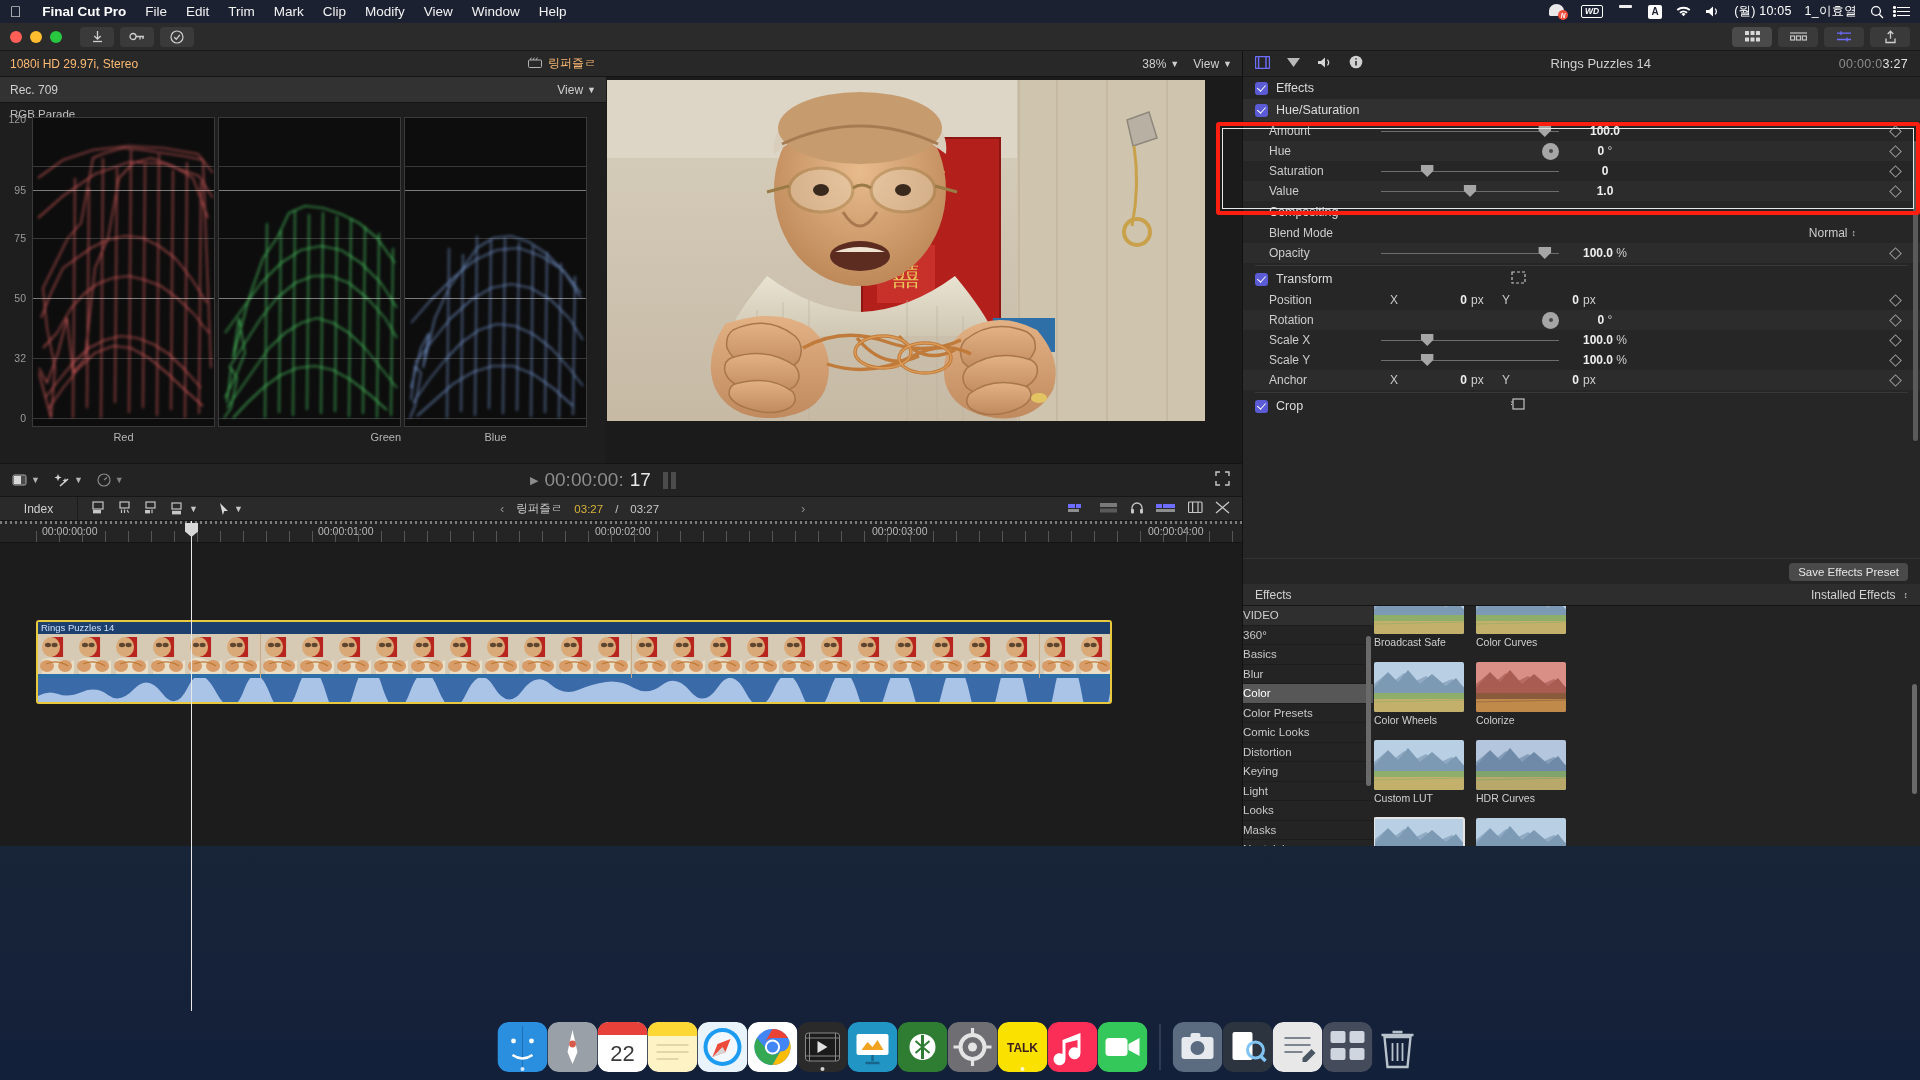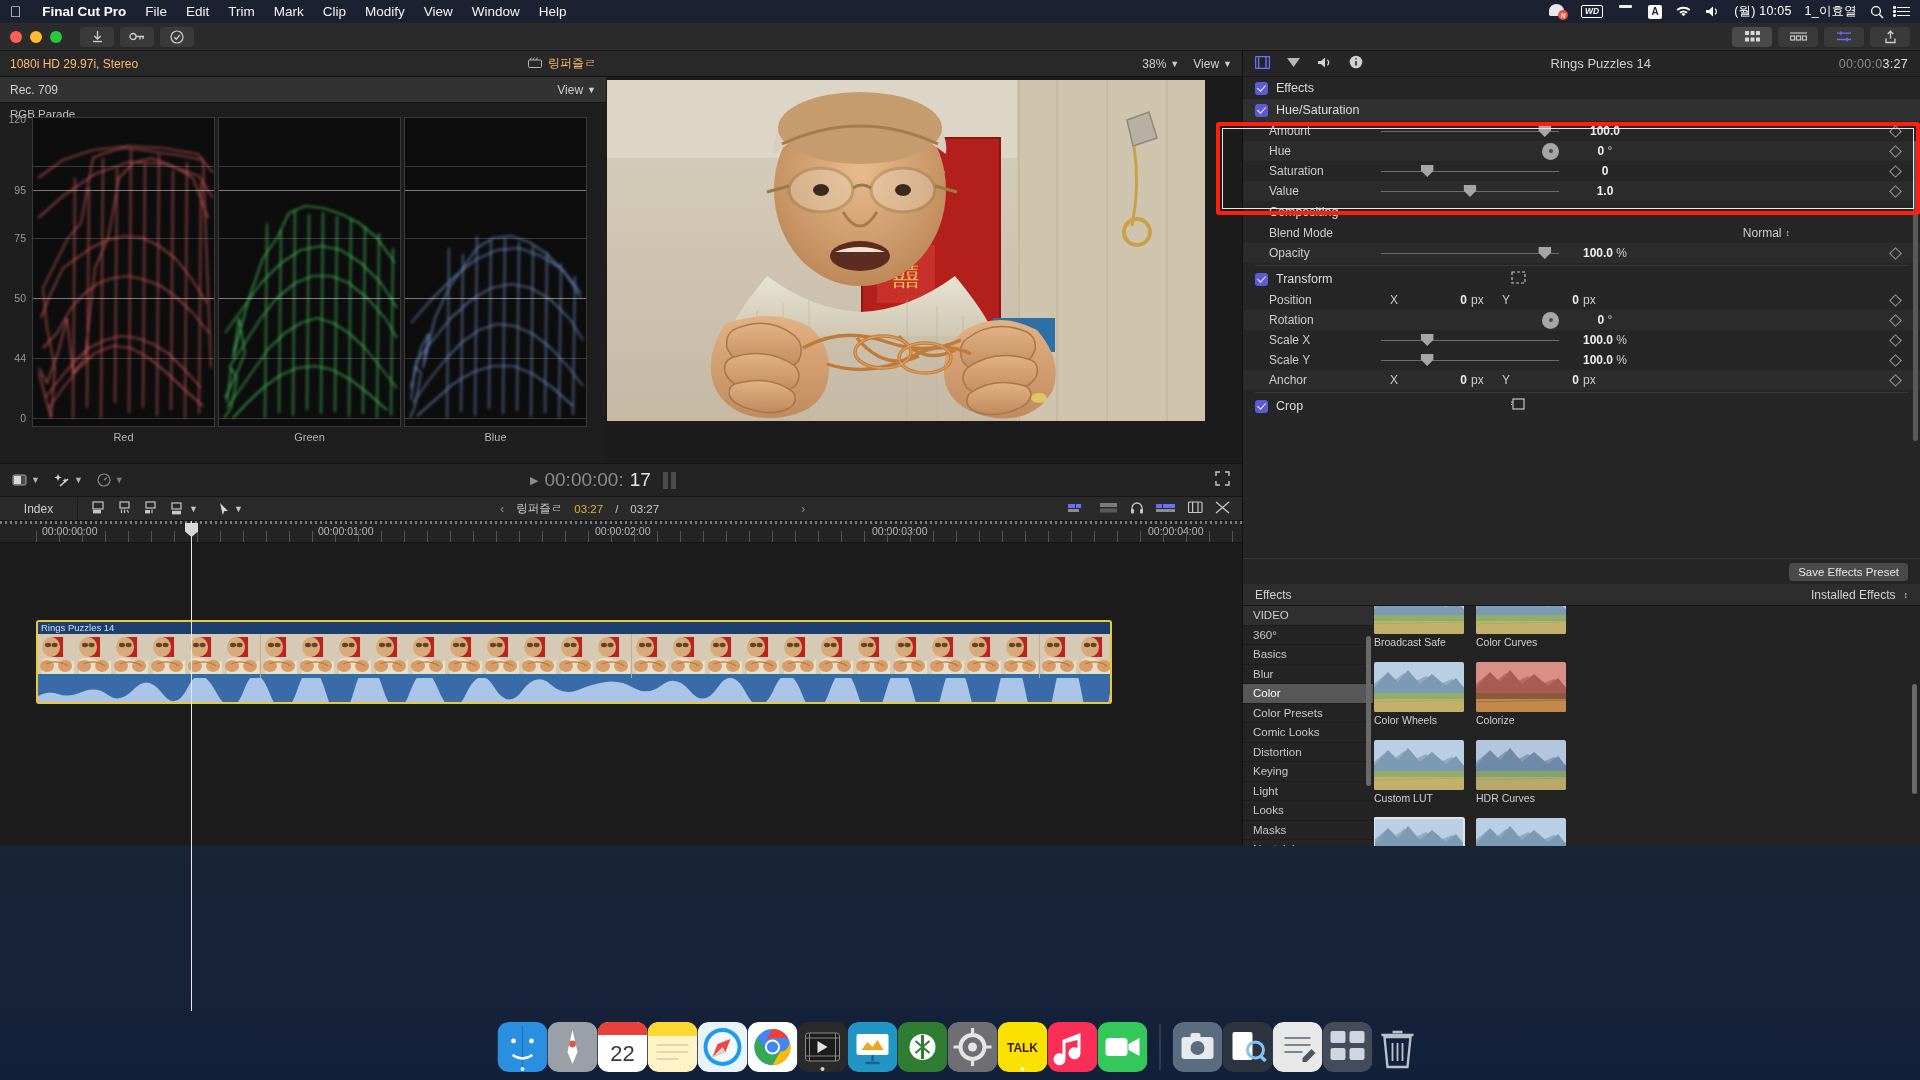--- a/index.html
+++ b/index.html
@@ -58,21 +58,21 @@
   .scope-body { position:absolute; left:0; top:66px; width:606px; height:346px; }
   .axis { position:absolute; left:0; top:0; width:30px; height:310px; }
   .axis span { position:absolute; right:4px; font-size:10.5px; color:#9a9a9a; transform:translateY(-50%); }
   .parade { position:absolute; top:0; height:310px; background:#0d0d0d; border:1px solid #3a3a3a; overflow:hidden; }
   .p-r { left:32px; width:183px; }
   .p-g { left:218px; width:183px; }
   .p-b { left:404px; width:183px; }
   .gl { position:absolute; left:0; width:100%; height:1px; background:rgba(255,255,255,.18); }
   .gl.bright { background:rgba(255,255,255,.45); }
   .scope-label { position:absolute; top:314px; font-size:11px; color:#b5b5b5; text-align:center; }
-  .sl-r{left:32px;width:183px;} .sl-g{left:218px;width:183px;} .sl-b{left:404px;width:183px;}
+  .sl-r{left:32px;width:183px;} .sl-g{left:218px;width:183px;text-align:right;} .sl-b{left:404px;width:183px;}
 
   
   .viewer { position:absolute; left:606px; top:51px; width:636px; height:412px; background:#1b1b1b; }
   .viewer-hdr { height:26px; display:flex; align-items:center; justify-content:flex-end; gap:14px;
     padding:0 10px; font-size:12px; color:#cfcfcf; background:#282828; border-bottom:1px solid #141414;}
   .viewer-hdr .proj { margin-right:auto; display:flex; align-items:center; gap:6px; padding-left:100px;}
   .v-img { position:absolute; left:1px; top:29px; width:598px; height:341px; overflow:hidden; background:#000;}
   .scene { position:absolute; inset:0; }
 
   
@@ -154,21 +154,21 @@
   .save-btn { height:18px; padding:0 9px; background:#4a4a4a; border-radius:4px; font-size:11.5px;
     color:#e6e6e6; display:flex; align-items:center; }
   .insp-scroll { position:absolute; right:2px; top:90px; width:5px; height:300px; background:#5a5a5a; border-radius:3px;}
 
   
   .fx { position:absolute; left:1242px; top:584px; width:678px; height:262px; background:#232323; border-left:1px solid #111;}
   .fx-hdr { height:22px; display:flex; align-items:center; background:#2d2d2d; border-bottom:1px solid #151515;}
   .fx-hdr .t1 { width:130px; padding-left:12px; font-size:12px; color:#d2d2d2; }
   .fx-hdr .t2 { margin-left:auto; padding-right:12px; font-size:12px; color:#d2d2d2; display:flex; gap:8px; align-items:center;}
   .fx-list { position:absolute; left:0; top:22px; width:130px; bottom:0; background:#242424; overflow:hidden;}
-  .fx-item { height:19.5px; display:flex; align-items:center; padding-left:10px; font-size:11.5px; color:#c8c8c8;
+  .fx-item { height:19.5px; display:flex; align-items:center; font-size:11.5px; color:#c8c8c8;
     border-bottom:1px solid #1d1d1d;}
   .fx-item.hdr2 { background:#2f2f2f; color:#cdcdcd; }
   .fx-item.sel { background:#575757; color:#fff; }
   .fx-scroll { position:absolute; left:123px; top:52px; width:5px; height:150px; background:#6a6a6a; border-radius:3px;}
   .fx-grid { position:absolute; left:131px; top:22px; right:0; bottom:0; padding:0 10px; overflow:hidden;}
   .fx-cell { position:absolute; width:90px; }
   .fx-thumb { width:90px; height:50px; border-radius:2px; overflow:hidden; position:relative; }
   .fx-thumb.sel { outline:2px solid #e3e3e3; outline-offset:-1px;}
   .fx-label { font-size:10.5px; color:#cfcfcf; margin-top:3px; line-height:11.5px;}
   .fx-grid-scroll { position:absolute; right:3px; top:100px; width:5px; height:110px; background:#6a6a6a; border-radius:3px;}
@@ -335,21 +335,21 @@
         <span style="font-size:9px;">▼</span>
       </span>
     </div>
     <div class="scope-title">RGB Parade</div>
     <div class="scope-body">
       <div class="axis">
         <span style="top:2px">120</span>
         <span style="top:73px">95</span>
         <span style="top:121px">75</span>
         <span style="top:181px">50</span>
-        <span style="top:241px">44</span>
+        <span style="top:241px">32</span>
         <span style="top:301px">0</span>
         <span style="top:353px">-20</span>
       </div>
       <div class="parade p-r">
         <div class="gl bright" style="top:72px"></div><div class="gl" style="top:48px"></div>
         <div class="gl" style="top:120px"></div><div class="gl bright" style="top:180px"></div>
         <div class="gl" style="top:240px"></div><div class="gl" style="top:300px"></div>
         <svg width="183" height="310" viewBox="0 0 183 310" preserveAspectRatio="none">
           <defs>
               <filter id="bl">
@@ -1111,21 +1111,21 @@
           <i class="knob" style="left:50%"></i>
         </span>
       <span class="val">1.0</span>
       <span class="kf"></span>
     </div>
 
     <div class="sec-plain">Compositing</div>
     <div class="row">
       <span class="lbl">Blend Mode</span>
       <span style="flex:1"></span>
-      <span style="margin-right:118px;display:flex;gap:4px;align-items:center;">
+      <span style="margin-right:52px;display:flex;gap:4px;align-items:center;">
         <span>Normal</span>
         <span style="font-size:9px;">↕</span>
       </span>
     </div>
     <div class="row alt">
       <span class="lbl">Opacity</span>
       <span class="slider">
           <i class="track"></i>
           <i class="knob" style="left:92%"></i>
         </span>

